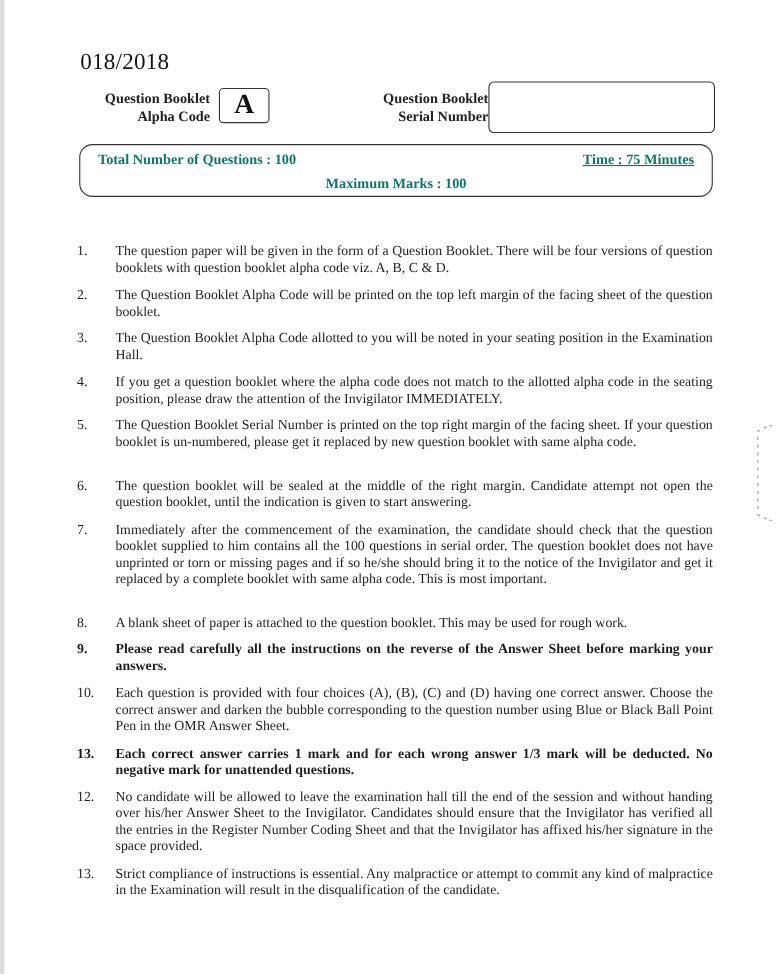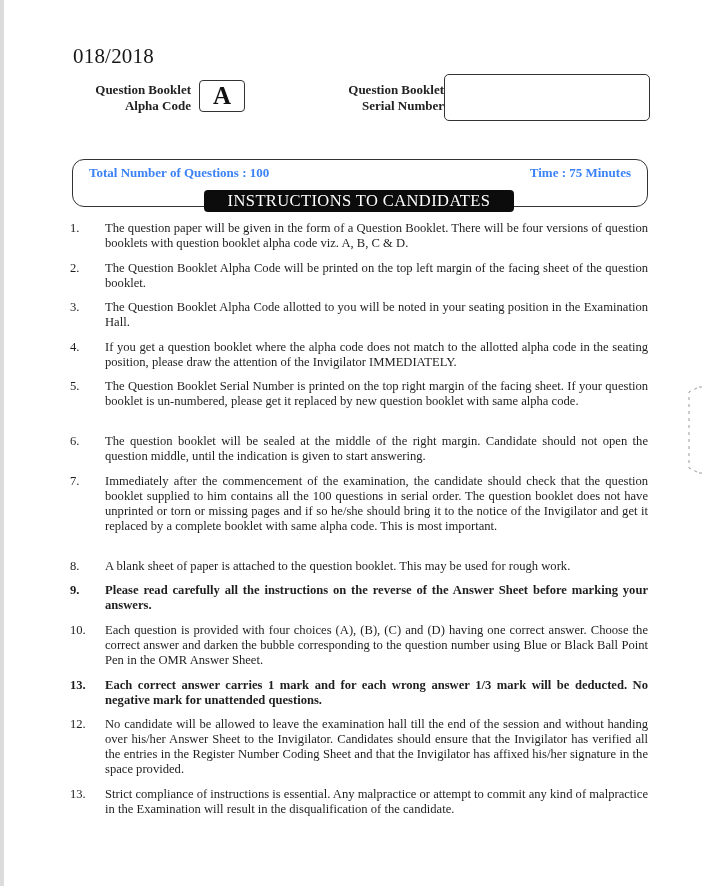--- a/index.html
+++ b/index.html
@@ -34,24 +34,24 @@
       font-weight: bold; font-size: 25px; color: #111;
     }
     .serial-box {
       position: absolute; left: 444px; top: 70px; width: 206px; height: 47px;
       border: 1.5px solid #333; border-radius: 5px; box-sizing: border-box;
     }
 
     .info-box {
       position: absolute; left: 72px; top: 127px; width: 576px; height: 48px;
       border: 1.5px solid #333; border-radius: 12px; box-sizing: border-box;
-      font-weight: bold; font-size: 13px; color: #3b82f6; margin-top: 28px;
+      font-weight: bold; font-size: 13px; color: #0f766e;
     }
     .info-box .q-total { position: absolute; left: 16px; top: 5px; }
-    .info-box .time { position: absolute; right: 16px; top: 5px; }
+    .info-box .time { position: absolute; right: 16px; top: 5px; text-decoration: underline; }
     .info-box .marks { position: absolute; left: 0; right: 0; top: 27px; text-align: center; }
 
     .banner {
       position: absolute; left: 204px; top: 186px; width: 310px; height: 22px;
       background: #0c0c0c; color: #fff; border-radius: 4px;
       font-size: 16.5px; line-height: 22px; text-align: center; letter-spacing: 0.4px;
     }
 
     .instr-list { position: absolute; left: 70px; top: 217px; width: 578px; }
     .instr {
@@ -90,21 +90,20 @@
     <div>Serial Number</div>
   </div>
   <div class="serial-box"></div>
 
   <div class="info-box">
     <span class="q-total">Total Number of Questions : 100</span>
     <span class="time">Time : 75 Minutes</span>
     <div class="marks">Maximum Marks : 100</div>
   </div>
 
-  <div class="banner">INSTRUCTIONS TO CANDIDATES</div>
 
   <div class="instr-list">
     <div class="instr" style="top:0px">
       <span class="num">1.</span>
       <div class="txt"><span>The question paper will be given in the form of a Question Booklet.  There will be four versions of question booklets with question booklet alpha code viz. </span><b>A, B, C &amp; D</b><span>.</span></div>
     </div>
     <div class="instr" style="top:40px">
       <span class="num">2.</span>
       <div class="txt">The Question Booklet Alpha Code will be printed on the top left margin of the facing sheet of the question booklet.</div>
     </div>
@@ -115,21 +114,21 @@
     <div class="instr" style="top:119px">
       <span class="num">4.</span>
       <div class="txt">If you get a question booklet where the alpha code does not match to the allotted alpha code in the seating position, please draw the attention of the Invigilator IMMEDIATELY.</div>
     </div>
     <div class="instr" style="top:158px">
       <span class="num">5.</span>
       <div class="txt">The Question Booklet Serial Number is printed on the top right margin of the facing sheet.  If your question booklet is un-numbered, please get it replaced by new question booklet with same alpha code.</div>
     </div>
     <div class="instr" style="top:213px">
       <span class="num">6.</span>
-      <div class="txt">The question booklet will be sealed at the middle of the right margin.  Candidate should not open the question middle, until the indication is given to start answering.</div>
+      <div class="txt">The question booklet will be sealed at the middle of the right margin.  Candidate attempt not open the question booklet, until the indication is given to start answering.</div>
     </div>
     <div class="instr" style="top:253px">
       <span class="num">7.</span>
       <div class="txt">Immediately after the commencement of the examination, the candidate should check that the question booklet supplied to him contains all the 100 questions in serial order.  The question booklet does not have unprinted or torn or missing pages and if so he/she should bring it to the notice of the Invigilator and get it replaced by a complete booklet with same alpha code.  This is most important.</div>
     </div>
     <div class="instr" style="top:338px">
       <span class="num">8.</span>
       <div class="txt">A blank sheet of paper is attached to the question booklet.  This may be used for rough work.</div>
     </div>
     <div class="instr bold" style="top:362px">

